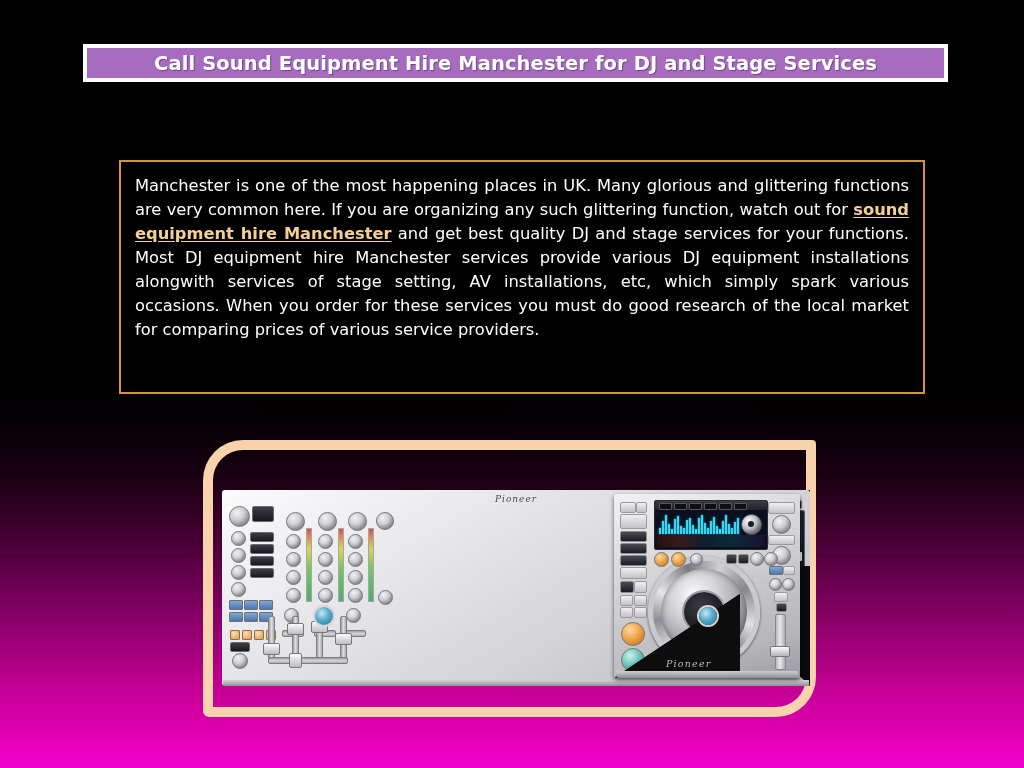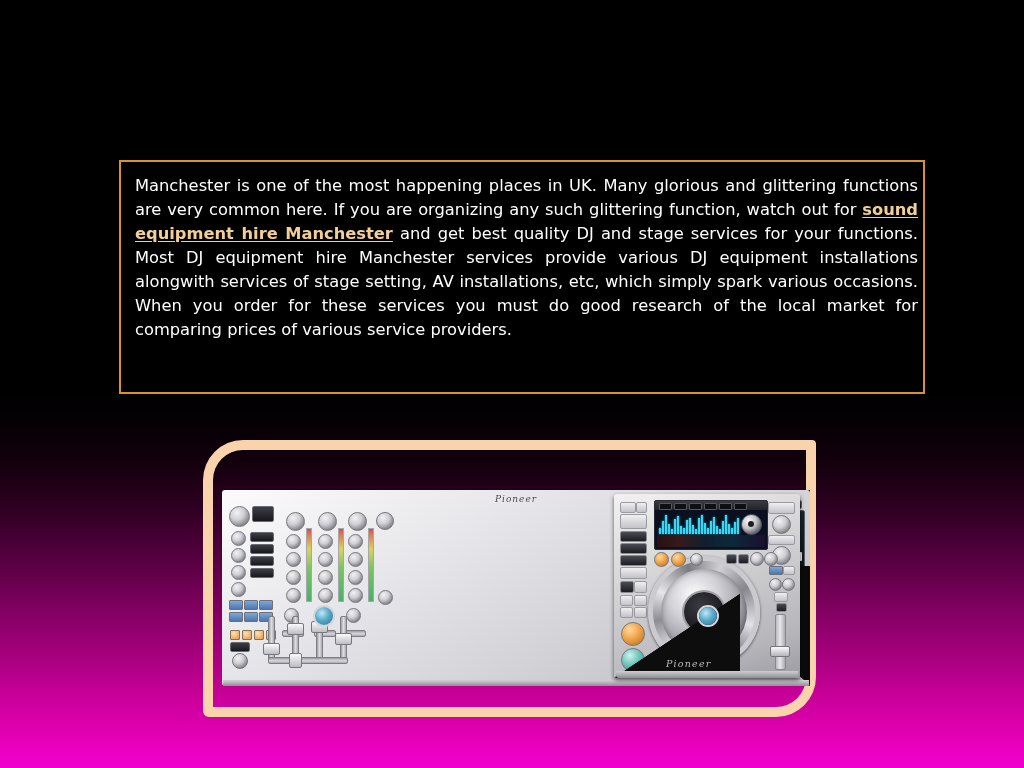--- a/index.html
+++ b/index.html
@@ -66,21 +66,21 @@
   
   #body-box {
     position: absolute;
     left: 119px;
     top: 160px;
     width: 806px;
     height: 234px;
     box-sizing: border-box;
     background: #000000;
     border: 2px solid #d89426;
-    padding: 12px 5px 10px 14px;
+    padding: 12px 14px 10px 14px;
   }
   #body-text {
     color: #ffffff;
     font-family: "DejaVu Sans", sans-serif;
     font-size: 16.3px;
     line-height: 24px;
     text-align: justify;
     text-justify: inter-word;
     margin: 0;
   }
@@ -355,20 +355,23 @@
     position: absolute; width: 14px; height: 14px; border-radius: 50%;
     background: radial-gradient(circle at 38% 32%, #ffd9b0, #e08a42 55%, #9b4f16 100%);
     box-shadow: 0 0 5px rgba(235,150,70,.7);
   }
 </style>
 </head>
 <body>
 
 <div id="slide">
 
+  <div id="title-bar">
+    <span id="title-text">Call Sound Equipment Hire Manchester for DJ and Stage Services</span>
+  </div>
 
   <div id="body-box">
     <p id="body-text"><span>Manchester is one of the most happening places in UK. Many glorious and glittering functions are very common here. If you are organizing any such glittering function, watch out for </span><a class="kw" href="#">sound equipment hire Manchester</a><span> and get best quality DJ and stage services for your functions. Most DJ equipment hire Manchester services provide various DJ equipment installations alongwith services of stage setting, AV installations, etc, which simply spark various occasions. When you order for these services you must do good research of the local market for comparing prices of various service providers.</span></p>
   </div>
 
   <div id="picture-frame"></div>
 
   <div id="photo">
 
     <div class="deck" id="deck-left">

